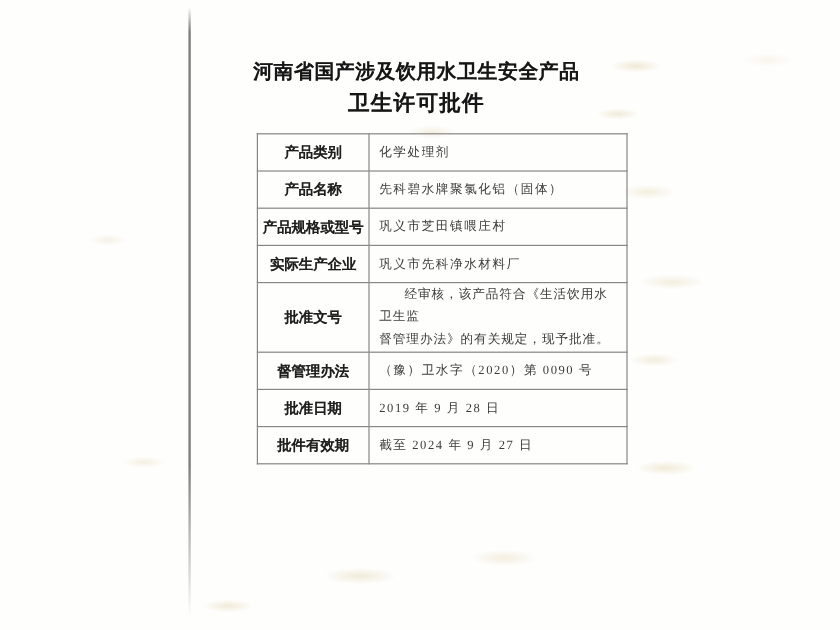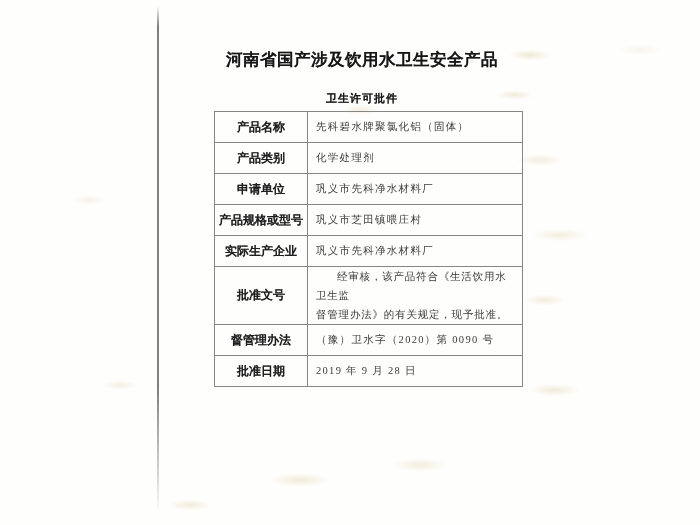--- a/index.html
+++ b/index.html
@@ -47,38 +47,38 @@
     width: 1.5px;
     height: 508px;
     background: linear-gradient(to bottom,
       rgba(120,120,120,0) 0%,
       rgba(105,105,105,0.85) 4%,
       rgba(95,95,95,0.80) 75%,
       rgba(120,120,120,0) 100%);
   }
   .doc-title {
     position: absolute;
-    left: 161px;
+    left: 146px;
     top: 49px;
     width: 402px;
     text-align: center;
     color: #161616;
     font-weight: bold;
     text-shadow: 0 0 0.5px rgba(20,20,20,0.55);
   }
   .doc-title .t1 {
     font-size: 16.5px;
     letter-spacing: 0.5px;
     line-height: 21px;
   }
   .doc-title .t2 {
-    font-size: 11px;
+    font-size: 18px;
     letter-spacing: 1px;
     line-height: 21px;
-    margin-top: 18px;
+    margin-top: 6px;
   }
   table.approval-table {
     position: absolute;
     left: 214px;
     top: 111px;
     width: 294px;
     border-collapse: collapse;
     table-layout: fixed;
     border: 1.5px solid #6e6e6e;
   }
@@ -126,30 +126,26 @@
   <div class="page-edge"></div>
 
   <div class="doc-title">
     <div class="t1">河南省国产涉及饮用水卫生安全产品</div>
     <div class="t2">卫生许可批件</div>
   </div>
 
   <table class="approval-table">
     <tbody>
       <tr>
-        <td class="lbl">产品名称</td>
-        <td class="val">先科碧水牌聚氯化铝（固体）</td>
-      </tr>
-      <tr>
         <td class="lbl">产品类别</td>
         <td class="val">化学处理剂</td>
       </tr>
       <tr>
-        <td class="lbl">申请单位</td>
-        <td class="val">巩义市先科净水材料厂</td>
+        <td class="lbl">产品名称</td>
+        <td class="val">先科碧水牌聚氯化铝（固体）</td>
       </tr>
       <tr>
         <td class="lbl">产品规格或型号</td>
         <td class="val">巩义市芝田镇喂庄村</td>
       </tr>
       <tr>
         <td class="lbl">实际生产企业</td>
         <td class="val">巩义市先科净水材料厂</td>
       </tr>
       <tr class="tall">
@@ -158,15 +154,19 @@
 督管理办法》的有关规定，现予批准。</td>
       </tr>
       <tr>
         <td class="lbl">督管理办法</td>
         <td class="val">（豫）卫水字（2020）第 0090 号</td>
       </tr>
       <tr>
         <td class="lbl">批准日期</td>
         <td class="val">2019 年 9 月 28 日</td>
       </tr>
+      <tr>
+        <td class="lbl">批件有效期</td>
+        <td class="val">截至 2024 年 9 月 27 日</td>
+      </tr>
     </tbody>
   </table>
 </div>
 
 </body></html>

